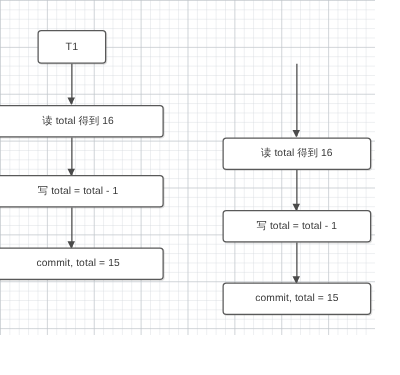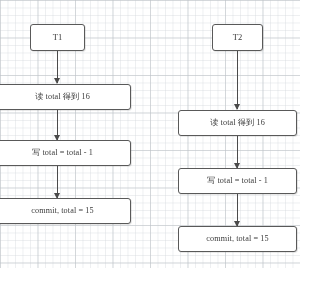--- a/index.html
+++ b/index.html
@@ -23,21 +23,20 @@
       linear-gradient(to right, rgba(190,195,200,0.55) 1px, transparent 1px),
       linear-gradient(to bottom, rgba(190,195,200,0.55) 1px, transparent 1px),
       linear-gradient(to right, rgba(215,219,223,0.45) 1px, transparent 1px),
       linear-gradient(to bottom, rgba(215,219,223,0.45) 1px, transparent 1px);
     background-size:
       37.5px 37.5px,
       37.5px 37.5px,
       7.5px 7.5px,
       7.5px 7.5px;
     background-position: 0 0, 0 0, 0 0, 0 0;
-    font-family: Liberation Serif, serif;
   }
 
   .node {
     position: absolute;
     box-sizing: border-box;
     background: #ffffff;
     border: 1.4px solid #595959;
     border-radius: 3px;
     display: flex;
     align-items: center;
@@ -90,21 +89,20 @@
   </div>
 
   <div class="node" style="left:-6px; top:140px; width:137px; height:26px;">写 total = total - 1</div>
 
   <div class="edge" style="left:56.5px; top:166px; height:32px;">
     <span class="head"></span>
   </div>
 
   <div class="node" style="left:-6px; top:198px; width:137px; height:26px;">commit, total = 15</div>
 
-  <div class="node tlabel" style="left:212px; top:24px; width:51px; height:27px;">T2</div>
 
   <div class="edge" style="left:236.5px; top:51px; height:58px;">
     <span class="head"></span>
   </div>
 
   <div class="node" style="left:178px; top:110px; width:119px; height:26px;">读 total 得到 16</div>
 
   <div class="edge" style="left:236.5px; top:136px; height:32px;">
     <span class="head"></span>
   </div>

